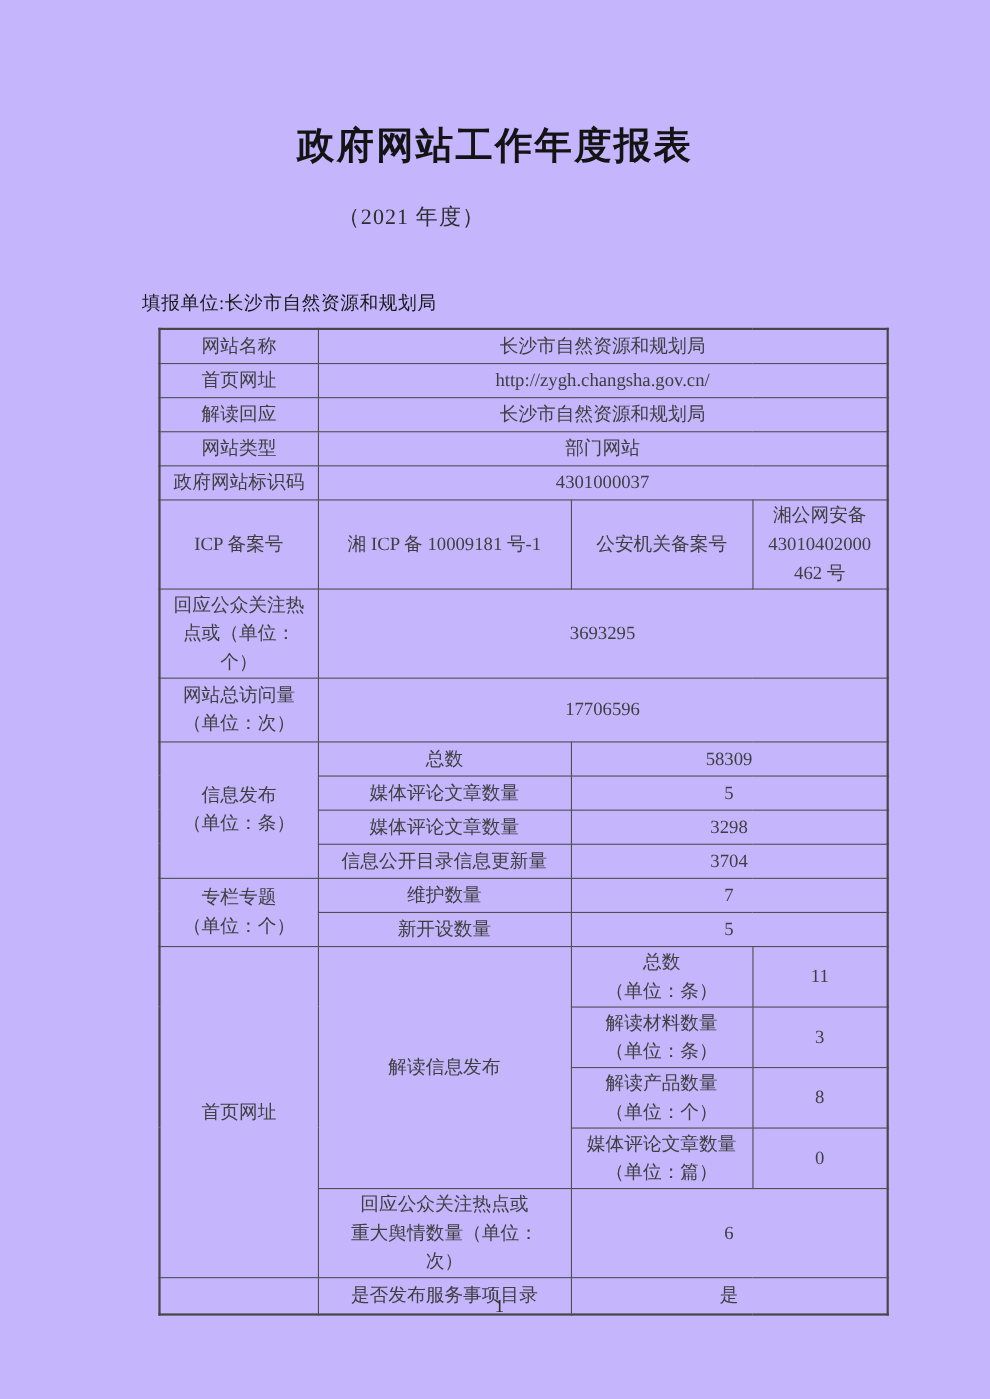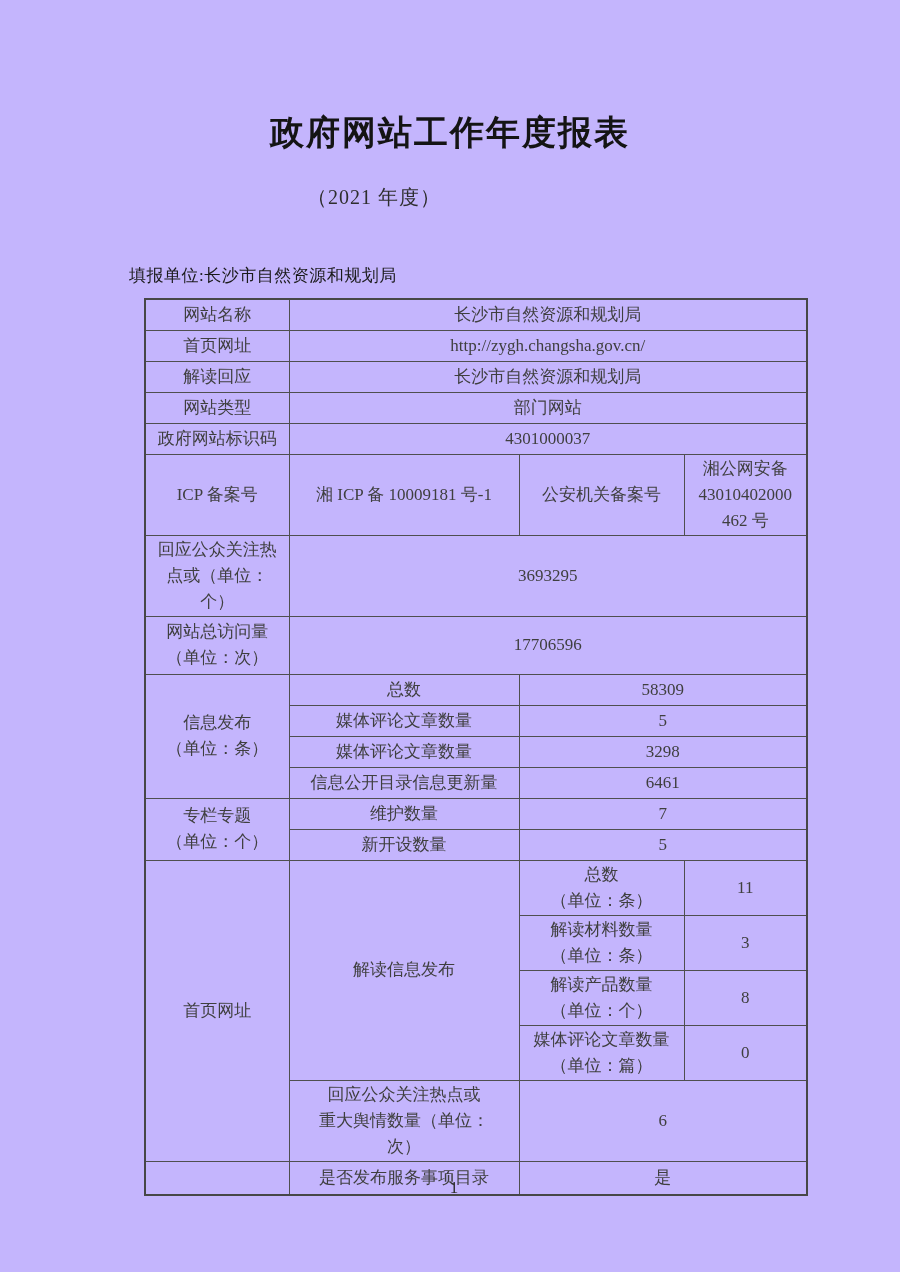--- a/index.html
+++ b/index.html
@@ -134,21 +134,21 @@
     <tr style="height:31px">
       <td>媒体评论文章数量</td>
       <td colspan="2">5</td>
     </tr>
     <tr style="height:31px">
       <td>媒体评论文章数量</td>
       <td colspan="2">3298</td>
     </tr>
     <tr style="height:31px">
       <td>信息公开目录信息更新量</td>
-      <td colspan="2">6461</td>
+      <td colspan="2">3704</td>
     </tr>
 
     <tr style="height:31px">
       <td rowspan="2" class="lh-lg">专栏专题
 （单位：个）</td>
       <td>维护数量</td>
       <td colspan="2">7</td>
     </tr>
     <tr style="height:31px">
       <td>新开设数量</td>

